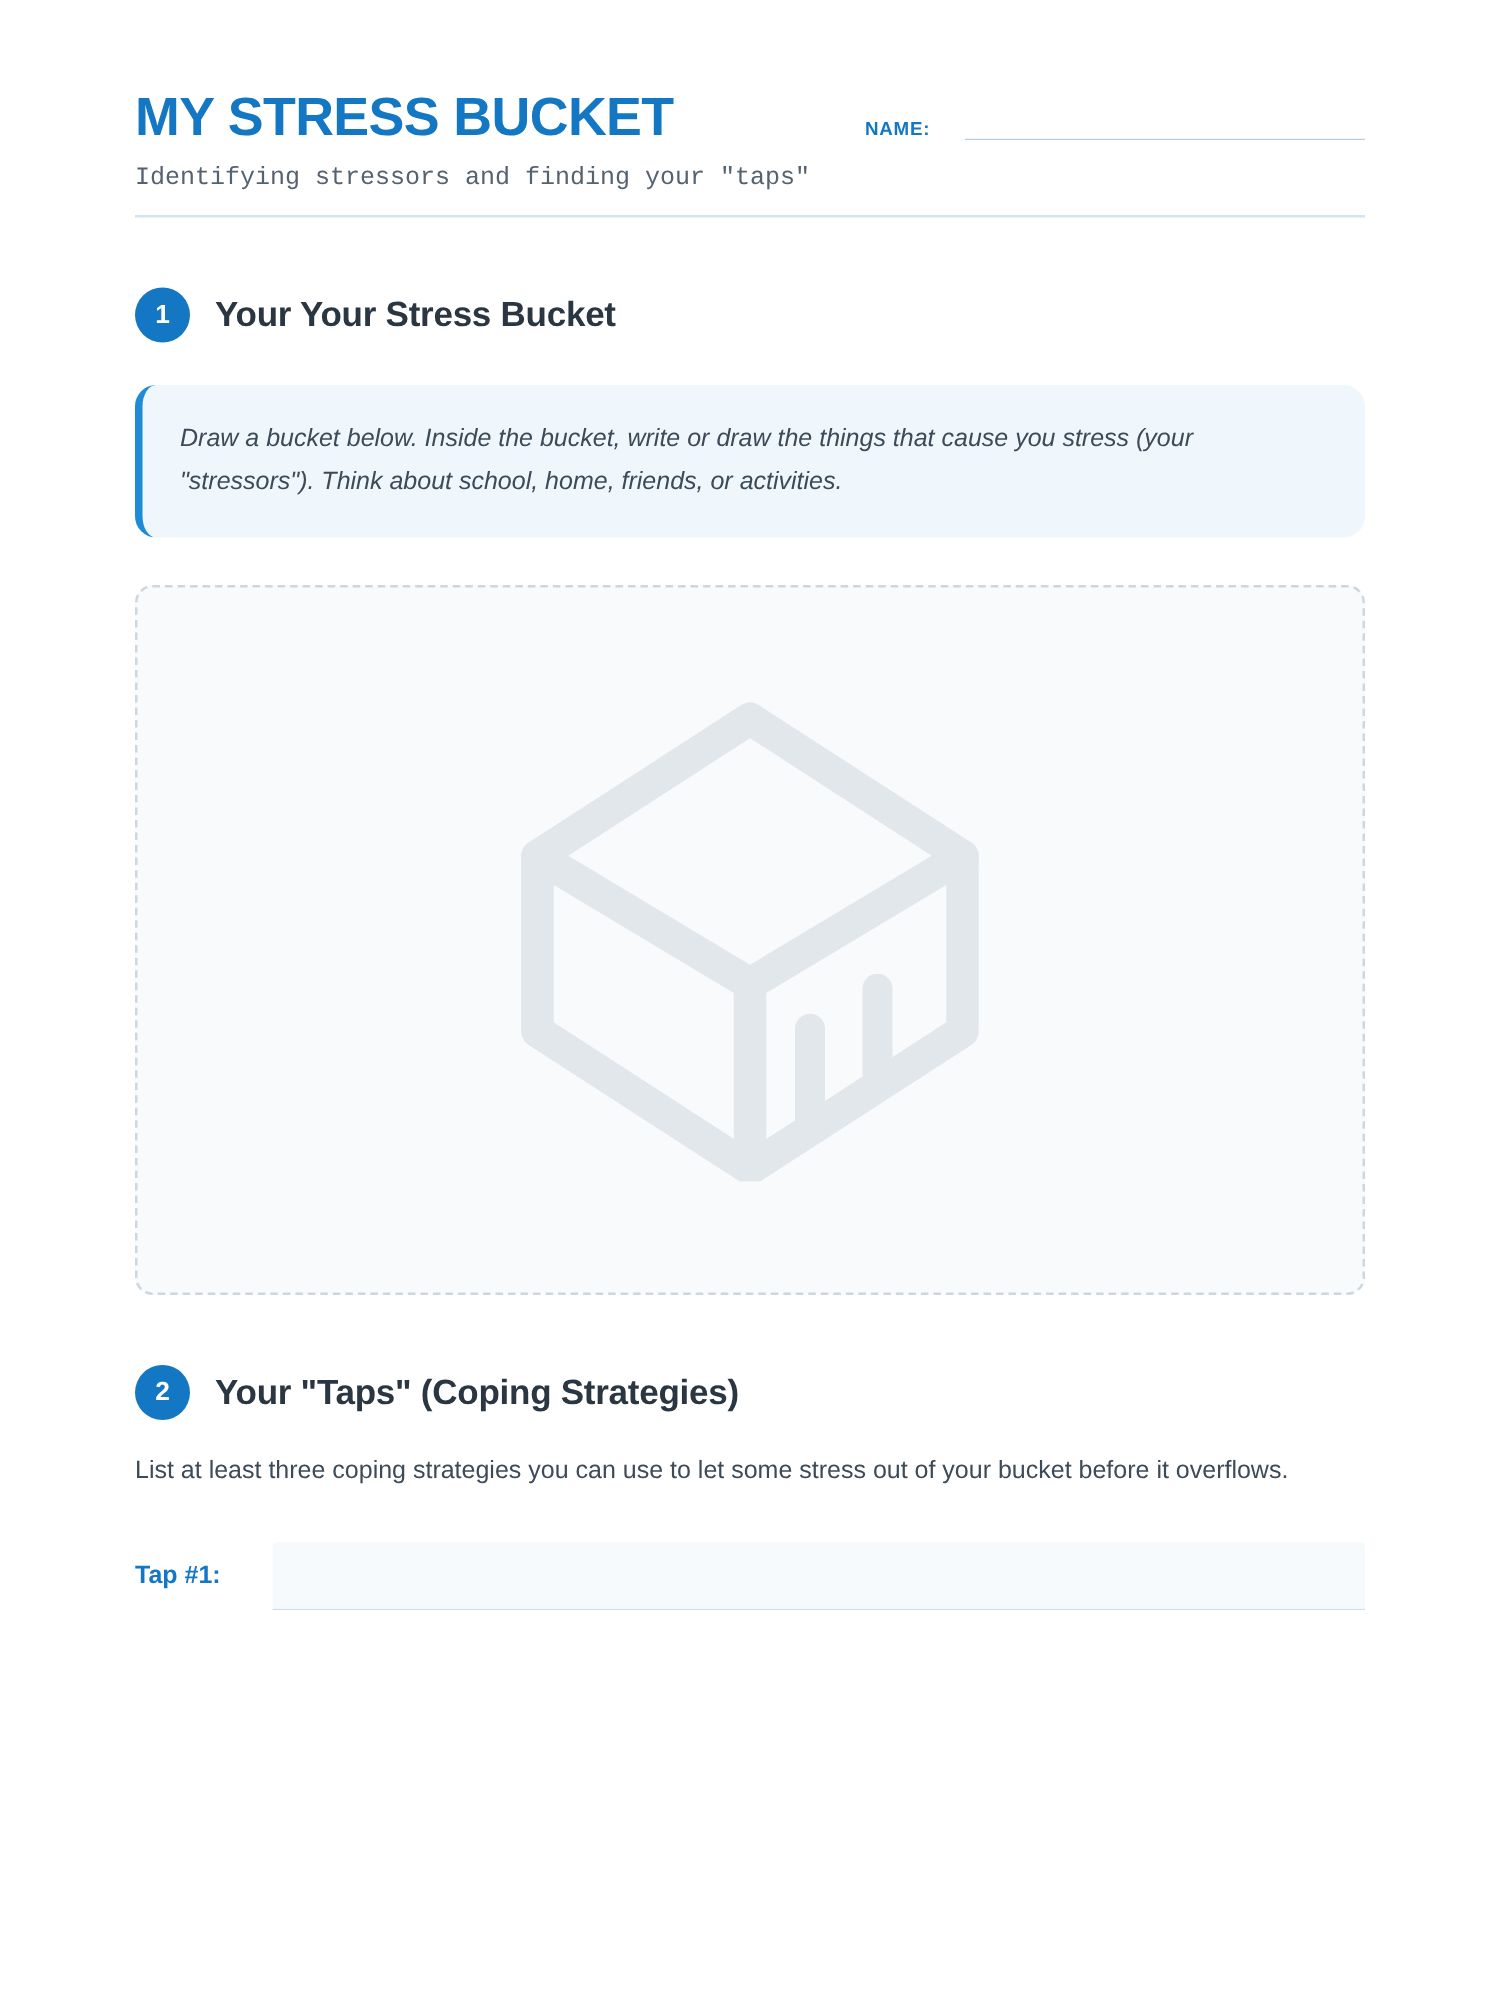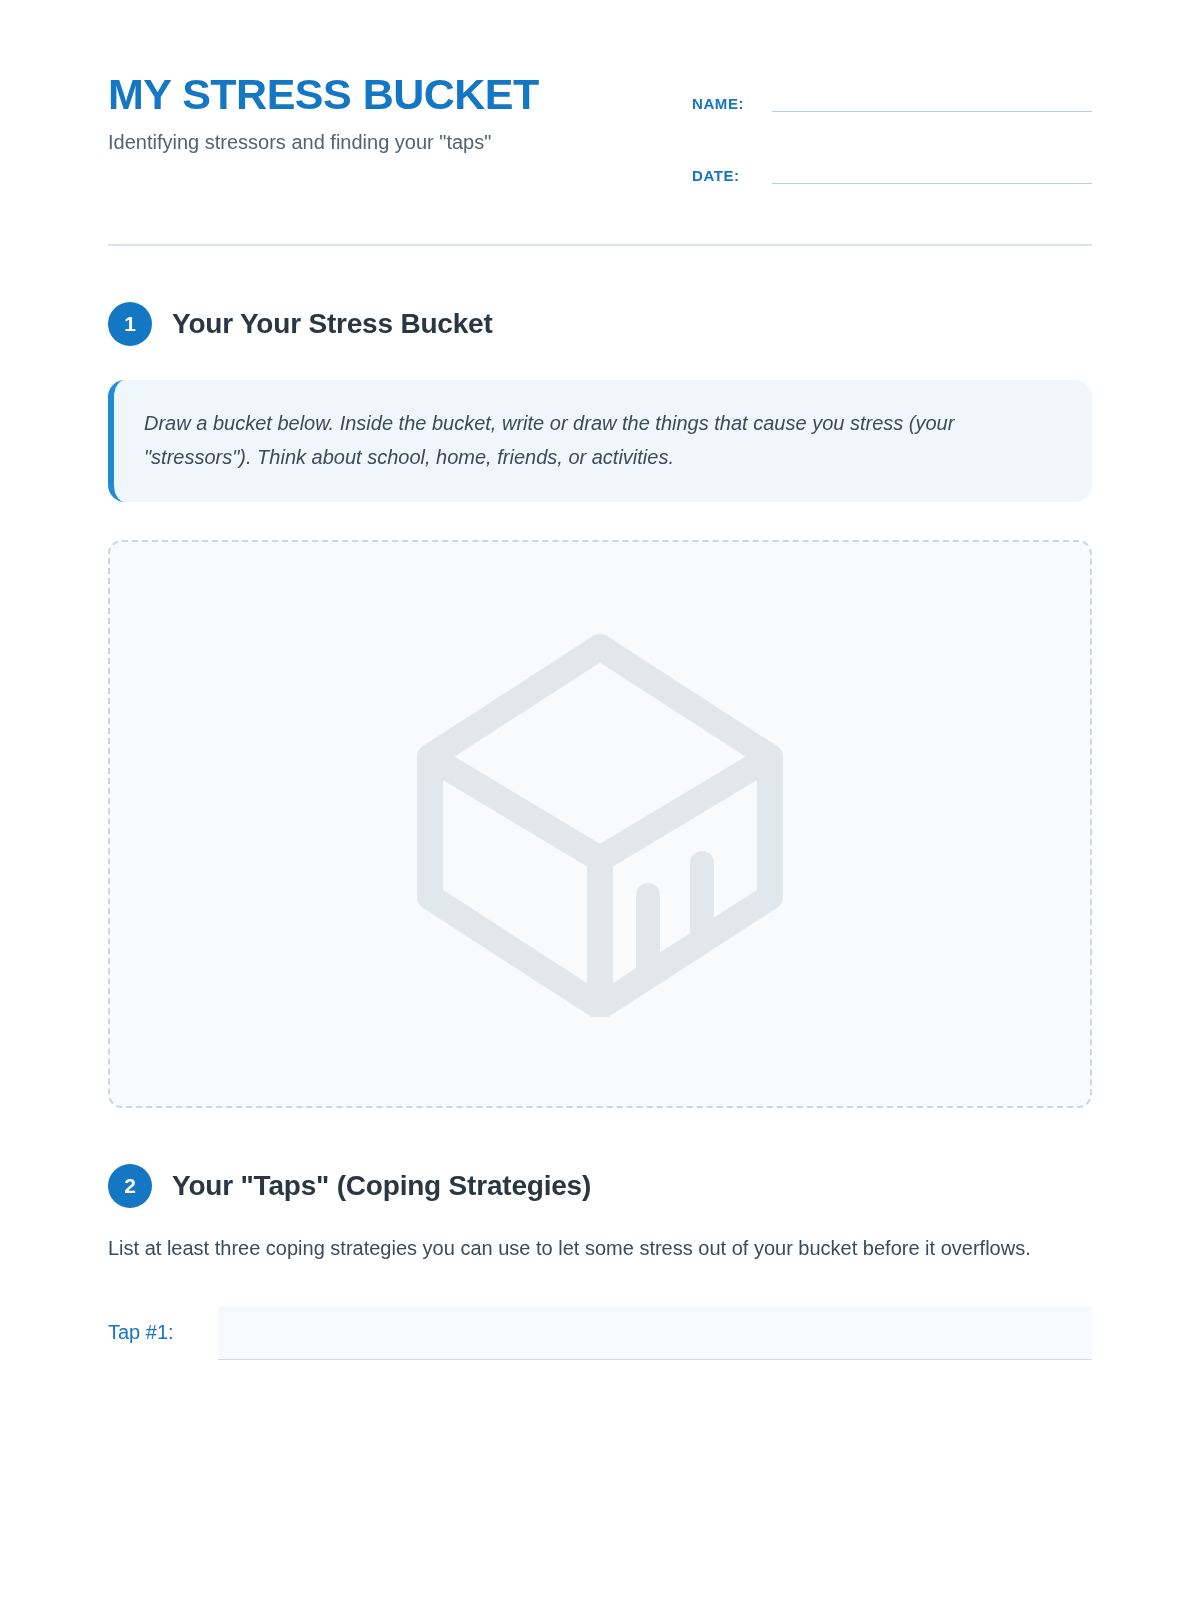--- a/index.html
+++ b/index.html
@@ -31,20 +31,21 @@
     font-weight: 800;
     letter-spacing: -0.5px;
     color: #1377c4;
     line-height: 1.05;
   }
   .worksheet-subtitle {
     margin-top: 14px;
     font-size: 20px;
     color: #55626f;
     font-weight: 400;
+    font-family: Liberation Mono, monospace;
   }
   .meta-block {
     flex: 0 0 auto;
     width: 400px;
     padding-top: 18px;
   }
   .meta-row {
     display: flex;
     align-items: flex-end;
     margin-bottom: 50px;
@@ -134,21 +135,21 @@
   }
   .tap-row {
     display: flex;
     align-items: center;
     margin-top: 40px;
   }
   .tap-label {
     width: 110px;
     flex: 0 0 auto;
     font-size: 20px;
-    font-weight: 400;
+    font-weight: 700;
     color: #1377c4;
   }
   .tap-line {
     flex: 1 1 auto;
     height: 54px;
     background: #f7fafc;
     border-bottom: 1.5px solid #cfdce7;
     border-radius: 3px 3px 0 0;
   }
 </style>
@@ -158,24 +159,20 @@
 <div class="page">
 
   <div class="header">
     <div class="title-block">
       <div class="worksheet-title">MY STRESS BUCKET</div>
       <div class="worksheet-subtitle">Identifying stressors and finding your "taps"</div>
     </div>
     <div class="meta-block">
       <div class="meta-row">
         <span class="meta-label">NAME:</span>
-        <span class="meta-line" placeholder=""></span>
-      </div>
-      <div class="meta-row">
-        <span class="meta-label">DATE:</span>
         <span class="meta-line" placeholder=""></span>
       </div>
     </div>
   </div>
   <div class="header-rule"></div>
 
   <div class="section">
     <div class="section-head">
       <div class="step-badge">1</div>
       <div class="section-title">Your Your Stress Bucket</div>

